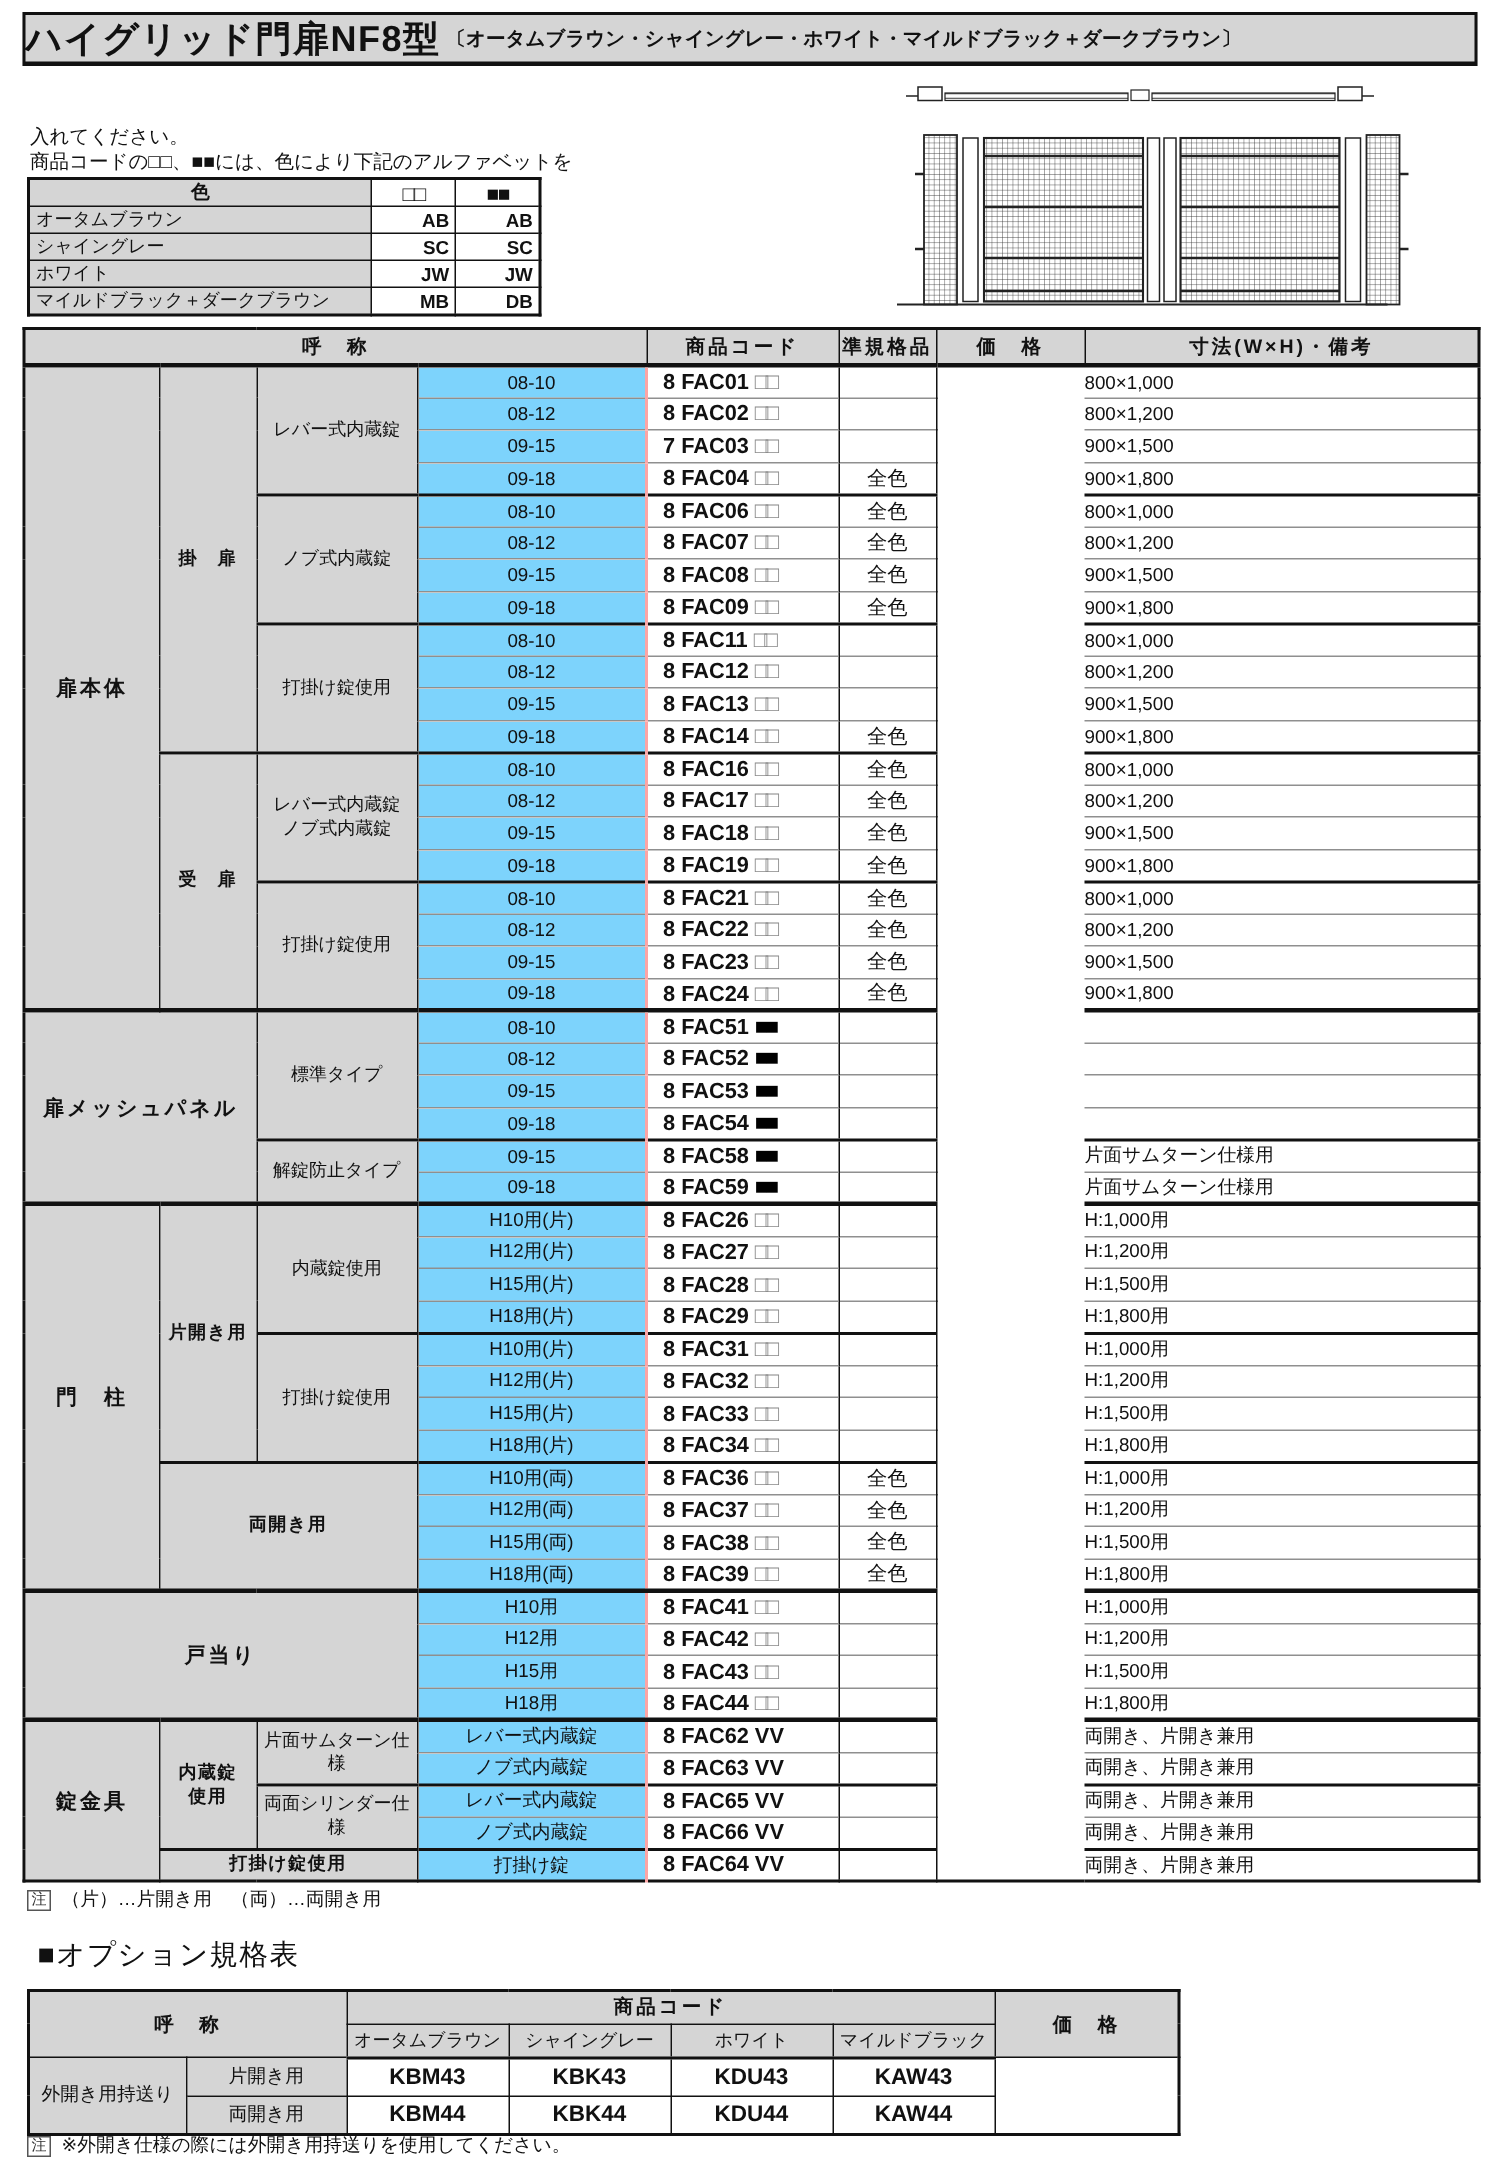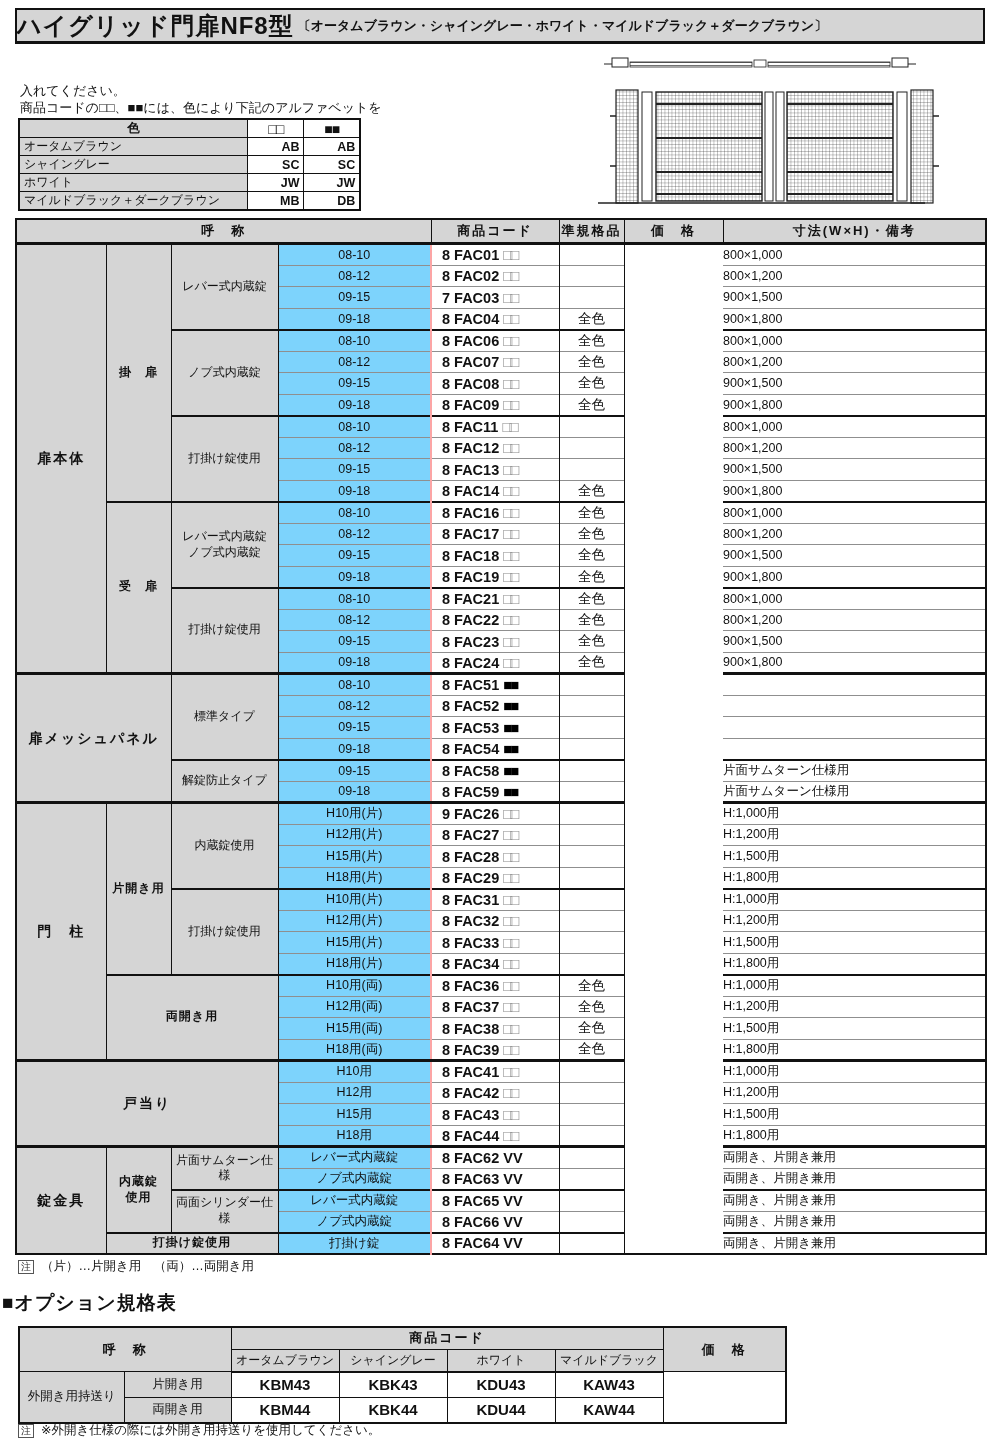--- a/index.html
+++ b/index.html
@@ -49,21 +49,21 @@
   .main-table td.price{background:#fff;border-right:none;border-left:1px solid #111;}
   .sq{font-size:15px;letter-spacing:-2px;margin-left:4px;font-weight:normal;}
   .sq.open{color:#8a8a8a;}
   .sq.filled{color:#000;}
   
   .note-line{position:absolute;font-size:12.5px;display:flex;align-items:center;}
   .note-main{left:18px;top:1258px;}
   .note-opt{left:18px;top:1422px;}
   .note-box{border:1px solid #555;font-size:10px;line-height:12px;padding:0 2px;margin-right:7px;color:#333;}
   
-  .opt-title{position:absolute;left:2px;top:1290px;font-size:19px;font-weight:bold;letter-spacing:1px;}
+  .opt-title{position:absolute;left:25px;top:1290px;font-size:19px;font-weight:normal;letter-spacing:1px;}
   .opt-table{position:absolute;left:18px;top:1326px;border-collapse:collapse;table-layout:fixed;width:767px;border:2px solid #111;}
   .opt-table th,.opt-table td{border:1px solid #111;padding:0;overflow:hidden;}
   .opt-table th{background:#d5d5d5;font-weight:bold;}
   .opt-table .h1{height:22px;font-size:13px;letter-spacing:2px;}
   .opt-table .h2 th{height:21px;font-size:12px;font-weight:normal;border-bottom:2px solid #111;}
   .opt-table td{height:24px;}
   .opt-table td.oname{background:#d5d5d5;text-align:center;font-size:12.5px;}
   .opt-table td.ocode{background:#fff;font-weight:bold;font-size:15px;text-align:center;border-top:1px solid #8f8f8f;}
   .opt-table td.oprice{background:#fff;}
 </style>
@@ -333,21 +333,21 @@
         <td class="size">09-18</td>
         <td class="code"><span>8 FAC59</span><span class="sq filled">■■</span></td>
         <td class="std"></td>
         <td class="dim">片面サムターン仕様用</td>
       </tr>
       <tr class="s">
         <td class="name n1" rowspan="12">門　柱</td>
         <td class="name n2" rowspan="8">片開き用</td>
         <td class="name n3" rowspan="4">内蔵錠使用</td>
         <td class="size">H10用(片)</td>
-        <td class="code"><span>9 FAC26</span><span class="sq open">□□</span></td>
+        <td class="code"><span>8 FAC26</span><span class="sq open">□□</span></td>
         <td class="std"></td>
         <td class="dim">H:1,000用</td>
       </tr>
       <tr>
         <td class="size">H12用(片)</td>
         <td class="code"><span>8 FAC27</span><span class="sq open">□□</span></td>
         <td class="std"></td>
         <td class="dim">H:1,200用</td>
       </tr>
       <tr>

